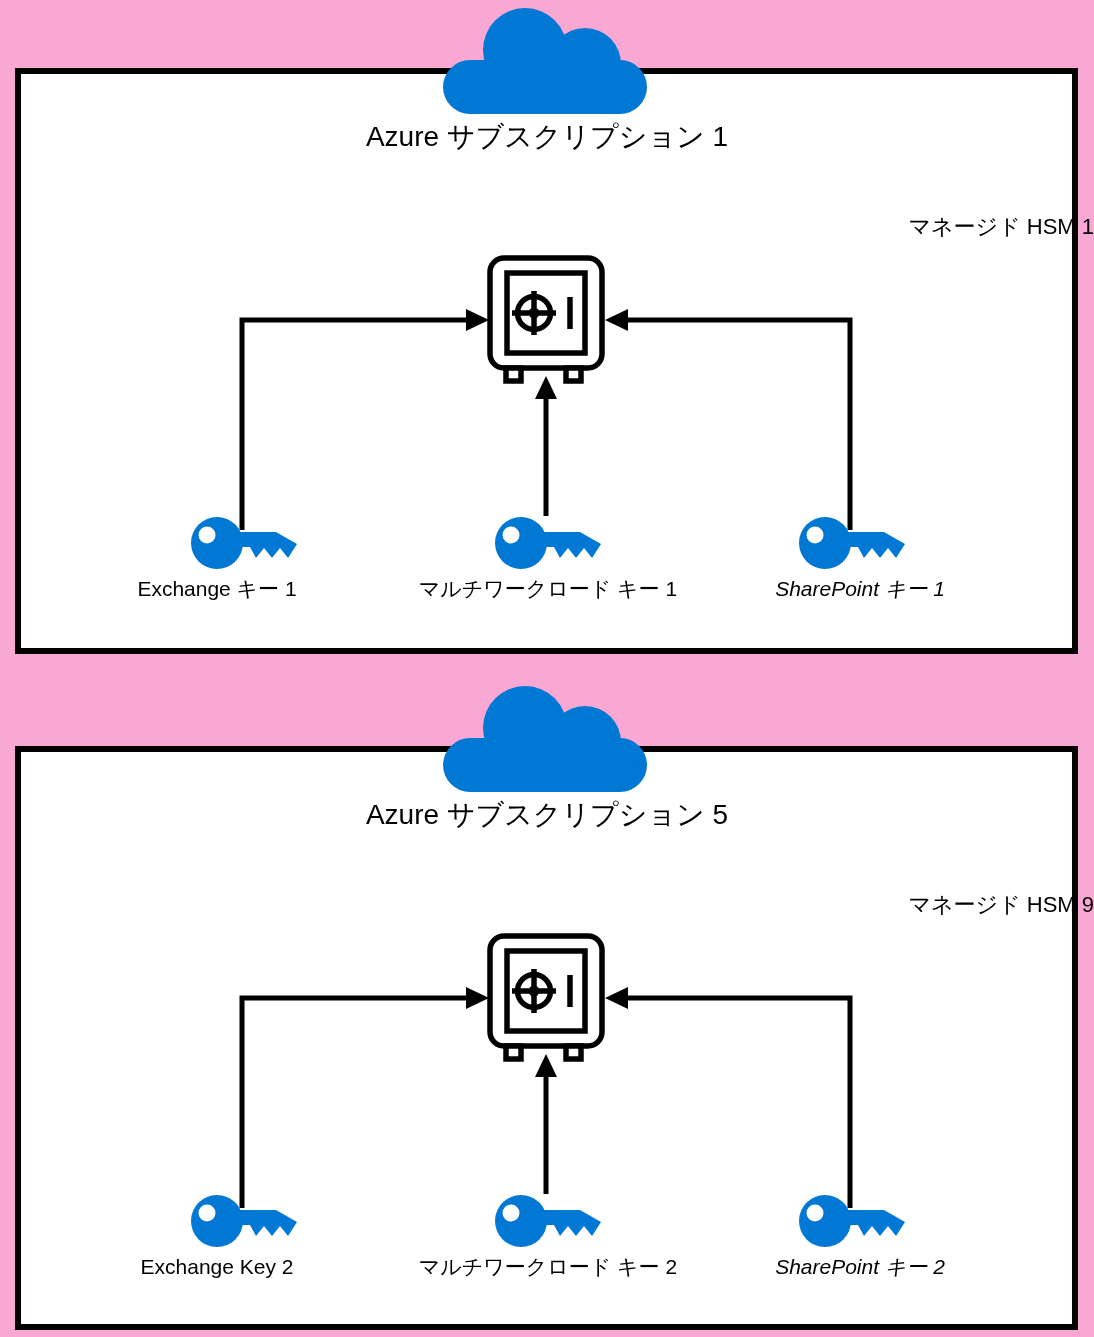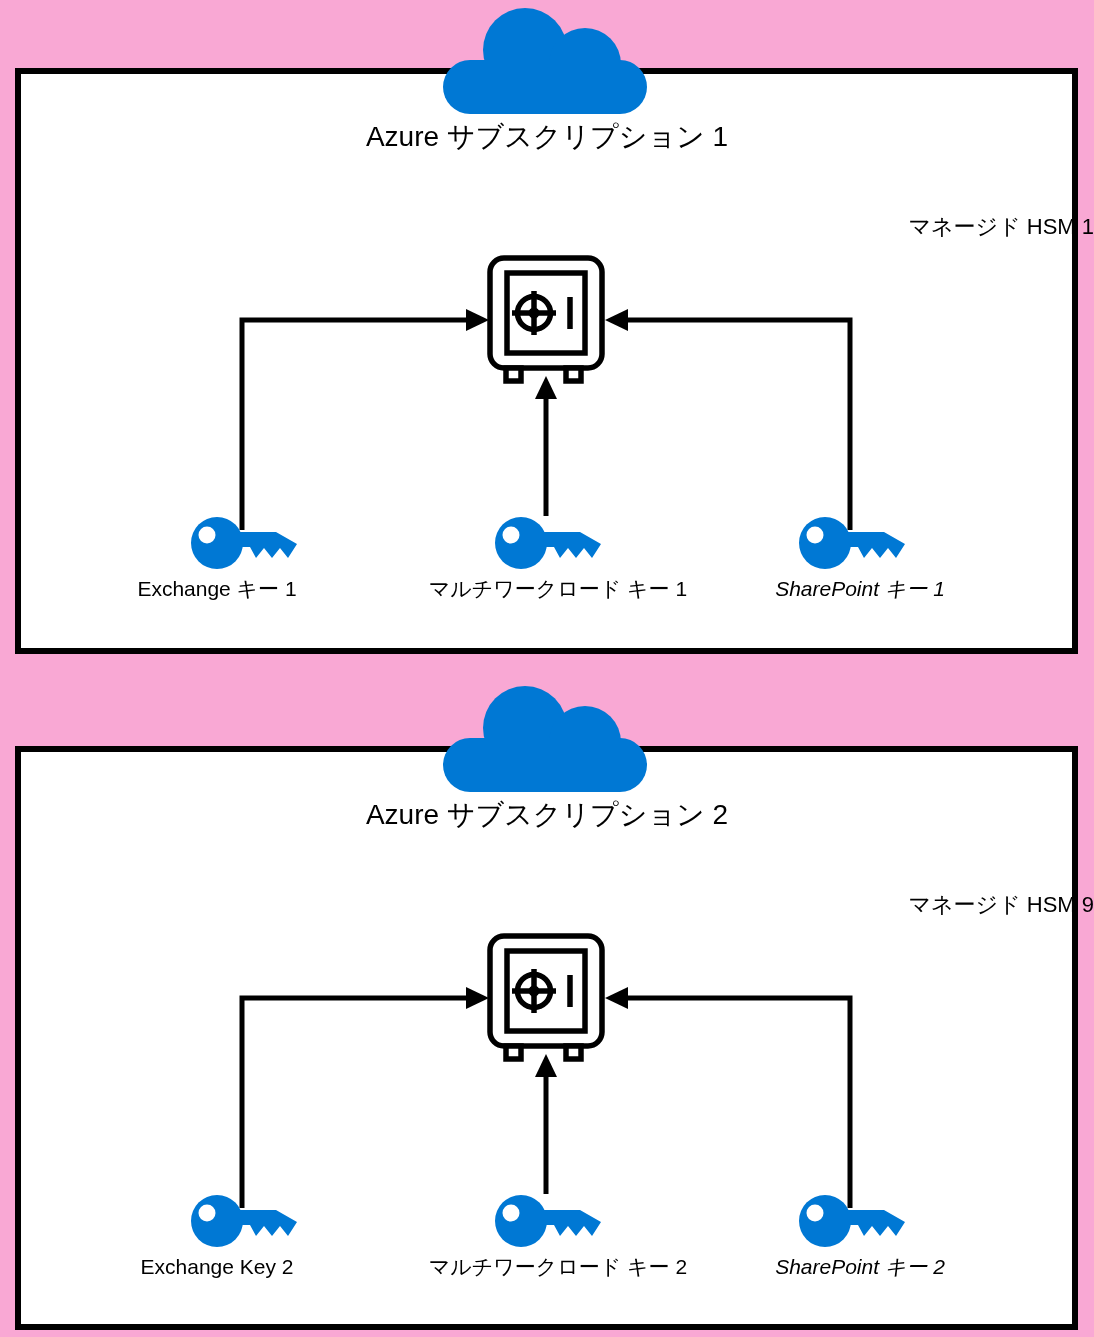--- a/index.html
+++ b/index.html
@@ -22,21 +22,21 @@
     font-size:22px;line-height:32px;white-space:pre;
   }
   .safe{position:absolute;left:486px;top:254px;width:120px;height:132px;}
   .connectors{position:absolute;left:0;top:0;width:1094px;height:678px;pointer-events:none;}
   .key{position:absolute;top:514px;width:110px;height:58px;}
   .key-1{left:190px;} .key-2{left:494px;} .key-3{left:798px;}
   .key-label{
     position:absolute;top:576px;width:290px;text-align:center;
     font-size:21px;line-height:26px;white-space:pre;
   }
-  .kl-1{left:72px;} .kl-2{left:413px;} .kl-3{left:715px;font-style:italic;}
+  .kl-1{left:72px;} .kl-2{left:403px;} .kl-3{left:715px;font-style:italic;}
   .blue{fill:#0078d4;}
   .stroke-shape{fill:#fff;stroke:#000;stroke-width:5.5;}
   .stroke-line{fill:none;stroke:#000;stroke-width:5.5;}
   .conn{fill:none;stroke:#000;stroke-width:5;}
   .arrowhead{fill:#000;stroke:none;}
 </style>
 </head>
 <body>
 
 <svg width="0" height="0" style="position:absolute" aria-hidden="true">
@@ -114,21 +114,21 @@
       <path class="conn" d="M546,516 V398"></path>
       <polygon class="arrowhead" points="546,376 535,399 557,399"></polygon>
       <path class="conn" d="M850,530 V320 H628"></path>
       <polygon class="arrowhead" points="605,320 628,309 628,331"></polygon>
     </svg>
 
     <svg class="cloud" viewBox="0 0 216 114">
       <use href="#sym-cloud"></use>
     </svg>
 
-    <div class="title">Azure サブスクリプション 2</div>
+    <div class="title">Azure サブスクリプション 5</div>
     <div class="hsm-label">マネージド HSM 9</div>
 
     <svg class="safe" viewBox="0 0 120 132">
       <use href="#sym-safe"></use>
     </svg>
 
     <svg class="key key-1" viewBox="0 0 110 58">
         <use href="#sym-key"></use>
       </svg>
     <svg class="key key-2" viewBox="0 0 110 58">

